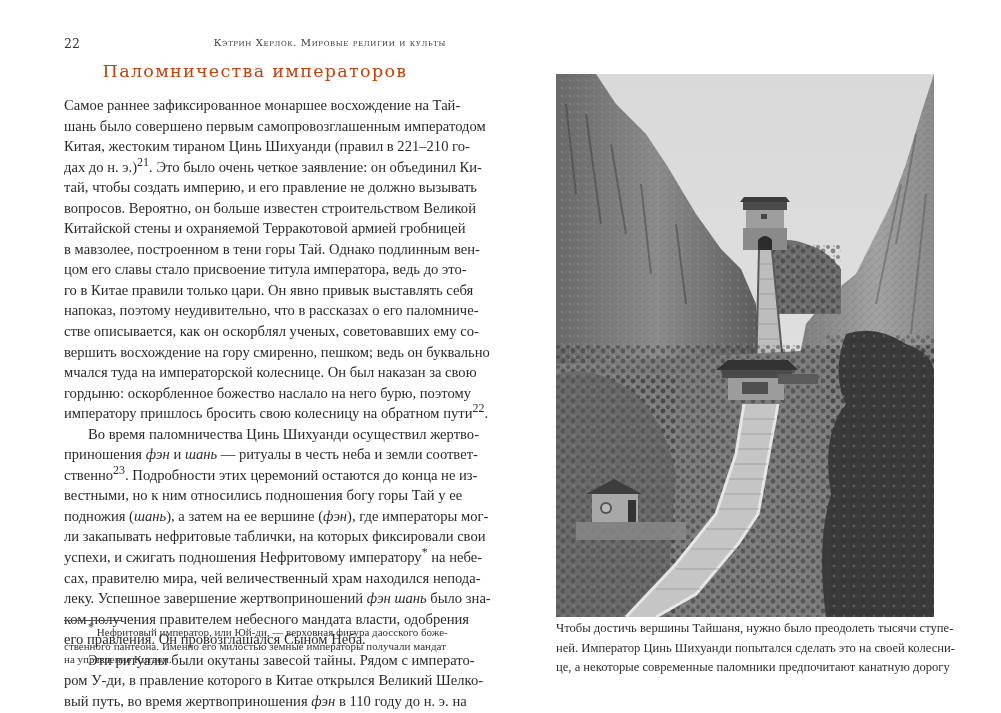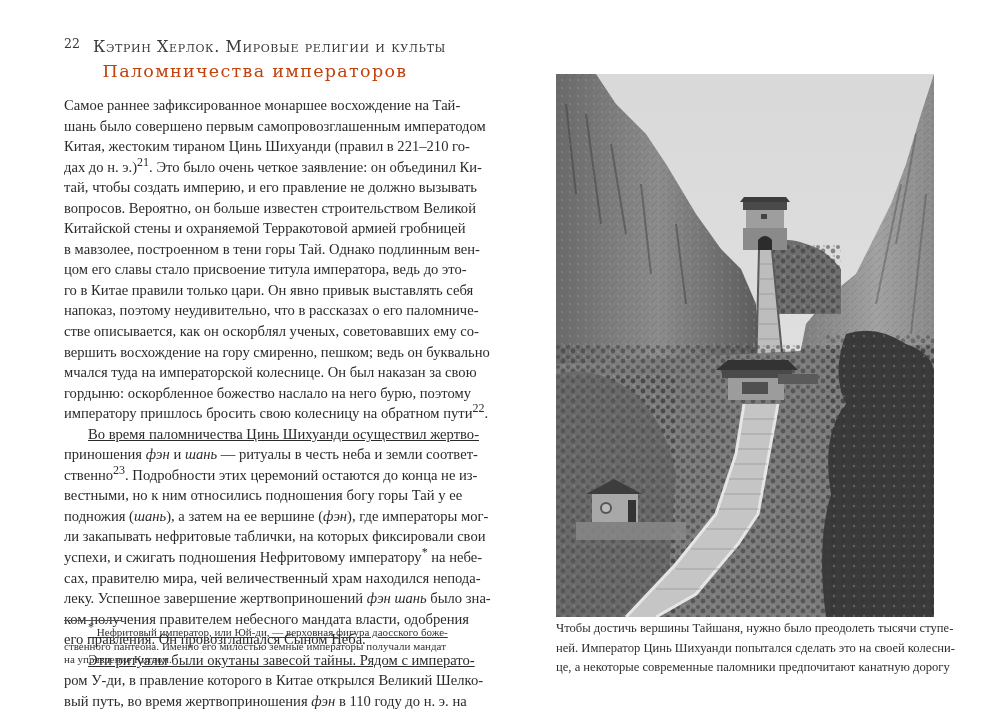--- a/index.html
+++ b/index.html
@@ -5,35 +5,35 @@
   html, body { margin:0; padding:0; }
   body {
     width:1001px; height:713px; background:#ffffff; position:relative; overflow:hidden;
     font-family: "DejaVu Serif", "Liberation Serif", serif; color:#2b2b2b;
   }
   .page-left { position:absolute; left:0; top:0; width:505px; height:713px; }
   .page-right { position:absolute; left:505px; top:0; width:496px; height:527px;margin-top:8px; }
 
   .folio { position:absolute; left:64px; top:36px; font-size:12.5px; color:#333; }
   .running-head {
-    position:absolute; right:59px; top:37px; font-size:16px; letter-spacing:0.6px;
+    position:absolute; right:59px; top:37px; font-size:10px; letter-spacing:0.6px;
     font-variant: small-caps; color:#3a3a3a;margin-left:40px;
   }
   .chapter-title {
     position:absolute; left:64px; width:382px; top:61px; text-align:center;
     font-size:17.5px; letter-spacing:1.3px; color:#c2410c;
   }
   .body-text {
     position:absolute; left:64px; top:95px; width:382px;
     font-family: "Liberation Serif", "DejaVu Serif", serif;
     font-size:14.6px; line-height:20.55px; color:#2a2a2a; text-align:justify;
   }
   .line { display:block; text-align:justify; text-align-last:justify; height:20.55px; white-space:nowrap; overflow:visible; }
   .line.last { text-align-last:left; }
-  .line.ind { padding-left:24px;text-decoration:underline; }
+  .line.ind { padding-left:24px; }
   sup { font-size:12px; line-height:0; vertical-align:super; }
   em { }
 
   .footnote-rule { position:absolute; left:64px; top:620px; width:58px; height:0; border-top:1px solid #555; }
   .footnote {
     position:absolute; left:64px; top:626px; width:382px;
     font-family: "Liberation Serif", "DejaVu Serif", serif;
     font-size:11px; line-height:13.6px; color:#333;
   }
   .footnote .line { height:13.6px; }

